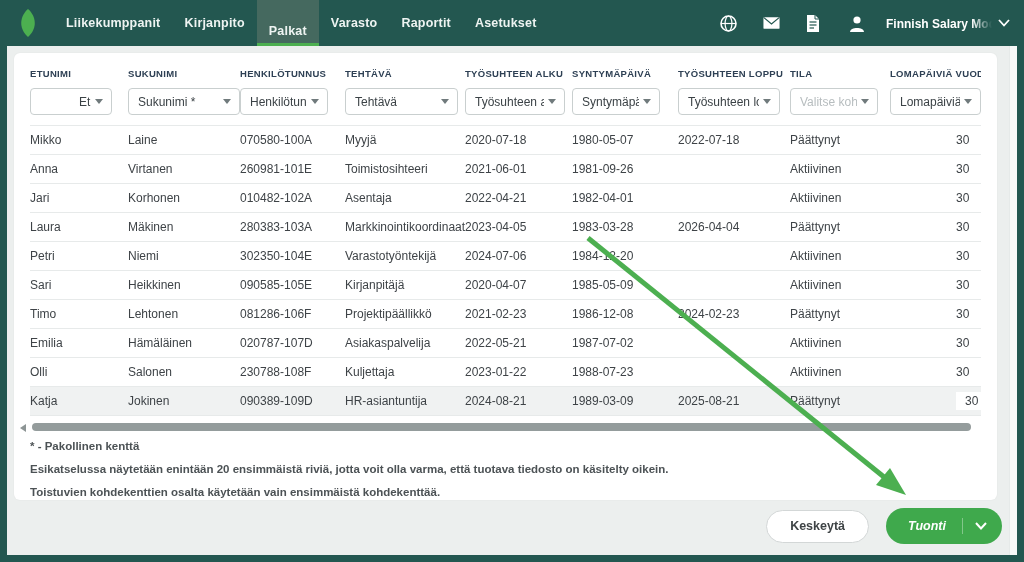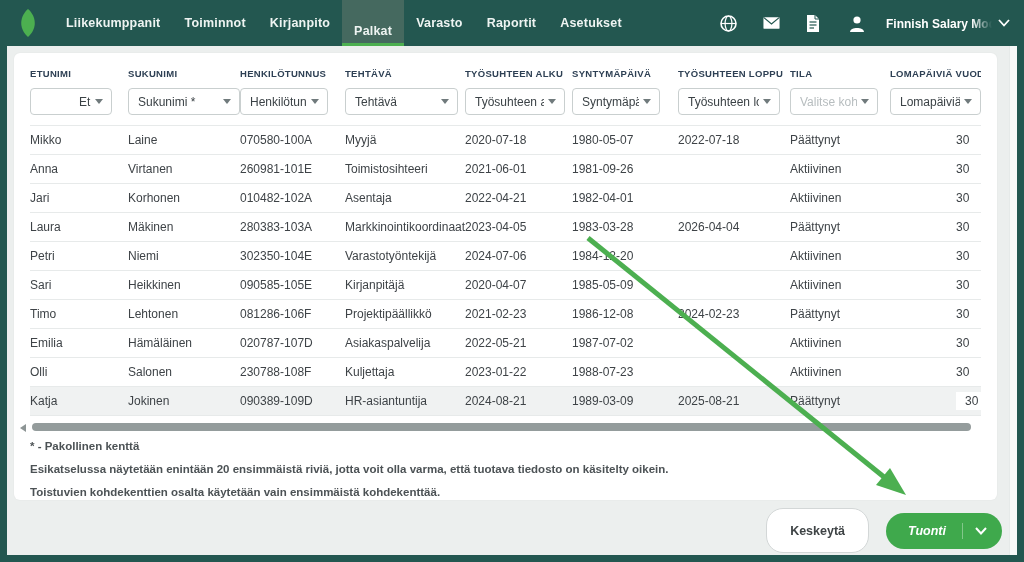--- a/index.html
+++ b/index.html
@@ -91,21 +91,21 @@
     position:absolute; left:2px; right:10px; top:0; height:8px;
     background:#949c9c; border-radius:4px; cursor:pointer;
   }
   .notes { margin-top:9px; }
   .note { font-size:11.5px; font-weight:700; color:#4c5255; margin-bottom:11px; }
   
   .actions {
     position:absolute; right:15px; top:462px; display:flex; align-items:center;
   }
   .btn-cancel {
-    height:45px; padding:0 23px; border-radius:17px; background:#fff;
+    height:33px; padding:0 23px; border-radius:17px; background:#fff;
     border:1px solid #d3d7d7; font-family:inherit; font-size:12.5px; font-weight:700;
     color:#3f4446; cursor:pointer; margin-right:17px;
   }
   .btn-import {
     height:36px; border-radius:18px; background:#3fa94c; border:none;
     display:flex; align-items:center; padding:0 15px 0 22px; cursor:pointer;
   }
   .btn-import .lbl { color:#fff; font-family:inherit; font-size:12.5px; font-weight:700;font-style:italic; }
   .btn-import .divider { width:1px; height:16px; background:rgba(255,255,255,.35); margin:0 12px 0 16px; }
   
@@ -121,21 +121,20 @@
 <header class="nav">
   <div class="brand">
     <span>
       <svg width="20" height="28" viewBox="0 0 20 28">
         <path d="M10 0 C18 7 20 19 10 28 C0 19 2 7 10 0 Z" fill="#4caf50"></path>
       </svg>
     </span>
   </div>
   <nav class="nav-menu">
       <div class="nav-item">Liikekumppanit</div>
-      <div class="nav-item">Toiminnot</div>
       <div class="nav-item">Kirjanpito</div>
       <div class="nav-item active">Palkat</div>
       <div class="nav-item">Varasto</div>
       <div class="nav-item">Raportit</div>
       <div class="nav-item">Asetukset</div>
     </nav>
   <div class="nav-right">
     <span class="nav-icon">
       <svg width="17" height="17" viewBox="0 0 17 17">
         <circle cx="8.5" cy="8.5" r="7.5" fill="none" stroke="#fff" stroke-width="1.6"></circle>

